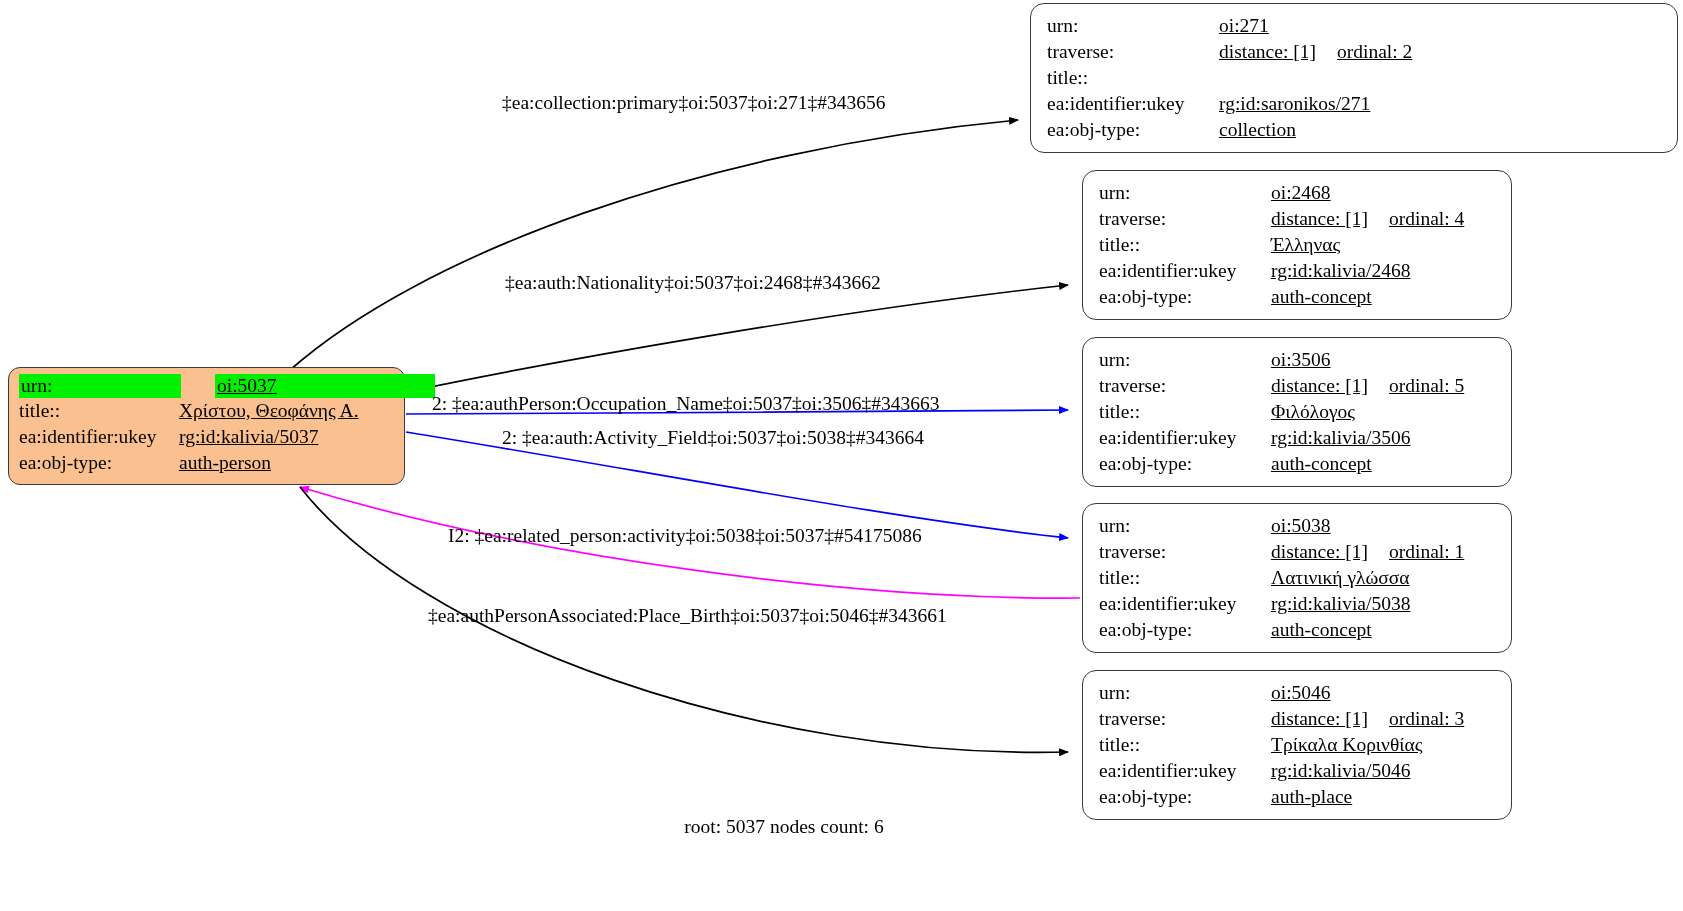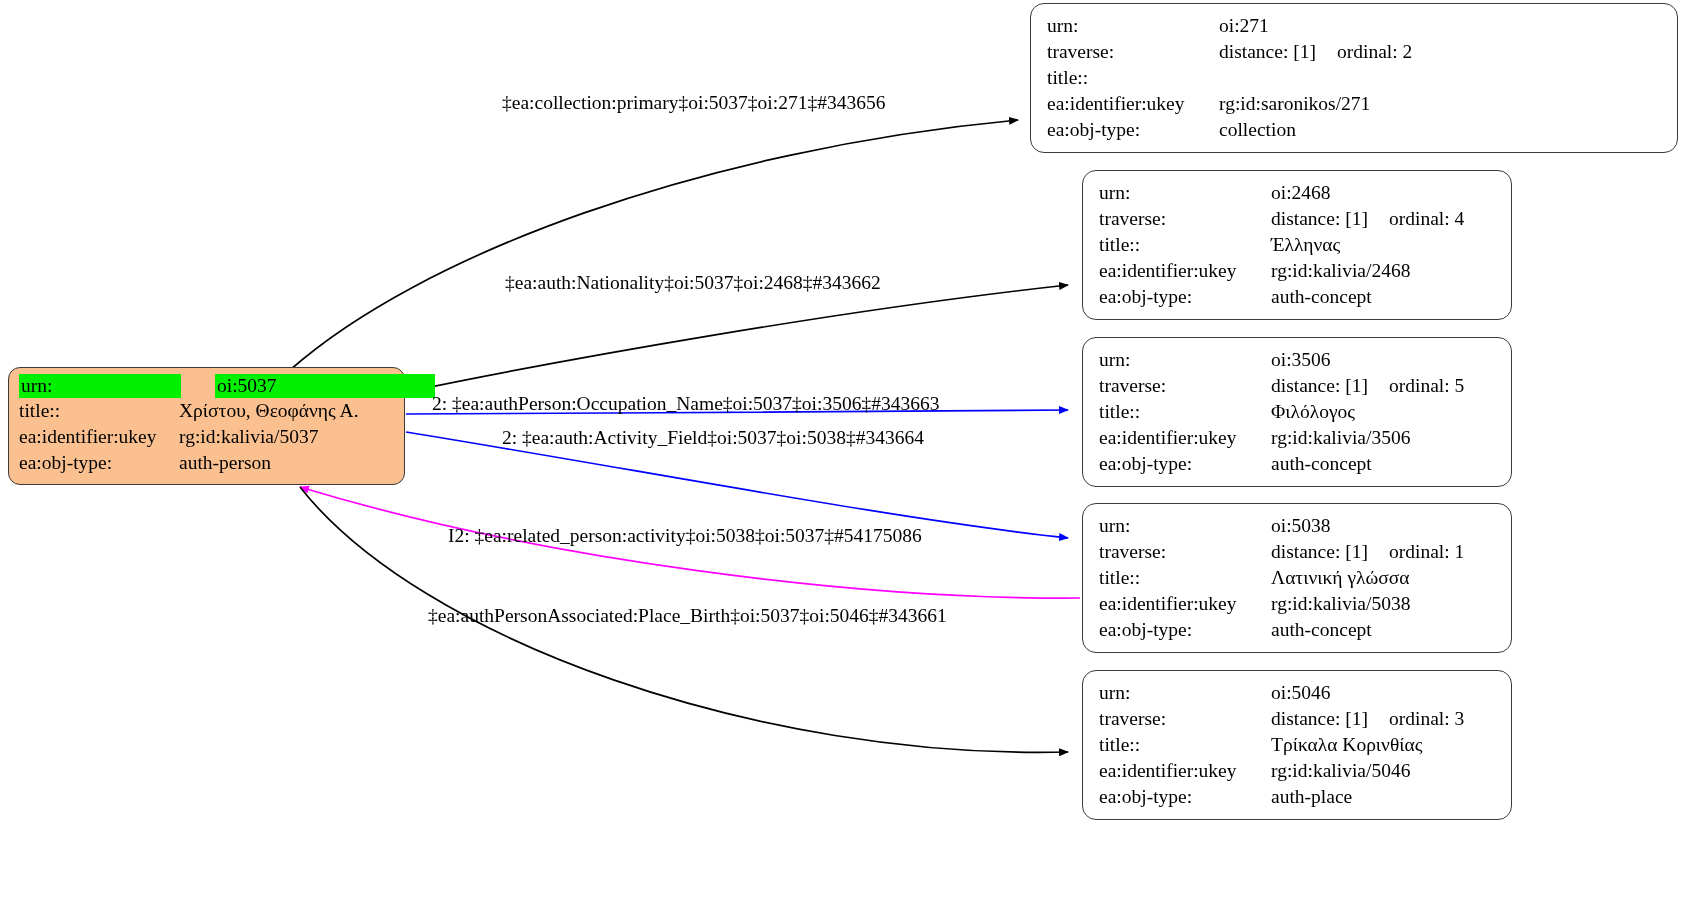--- a/index.html
+++ b/index.html
@@ -49,20 +49,21 @@
     line-height: 26px;
     white-space: nowrap;
   }
   .node .key {
     width: 172px;
     flex: 0 0 172px;
     font-size: 19.5px;
   }
   .node .val {
     font-size: 19.5px;
+    text-decoration: underline;
   }
   .node.root .key {
     width: 160px;
     flex: 0 0 160px;
     font-size: 19.5px;
   }
   .node.root .val {
     font-size: 19.5px;
   }
   .row.highlight .key,
@@ -302,14 +303,15 @@
   <div class="edge-label" id="label-nationality">‡ea:auth:Nationality‡oi:5037‡oi:2468‡#343662</div>
 
   <div class="edge-label" id="label-occupation">2: ‡ea:authPerson:Occupation_Name‡oi:5037‡oi:3506‡#343663</div>
 
   <div class="edge-label" id="label-activity">2: ‡ea:auth:Activity_Field‡oi:5037‡oi:5038‡#343664</div>
 
   <div class="edge-label" id="label-related">I2: ‡ea:related_person:activity‡oi:5038‡oi:5037‡#54175086</div>
 
   <div class="edge-label" id="label-placebirth">‡ea:authPersonAssociated:Place_Birth‡oi:5037‡oi:5046‡#343661</div>
 
+  <div id="footer-caption">root: 5037 nodes count: 6</div>
 
 </div>
 
 </body></html>

